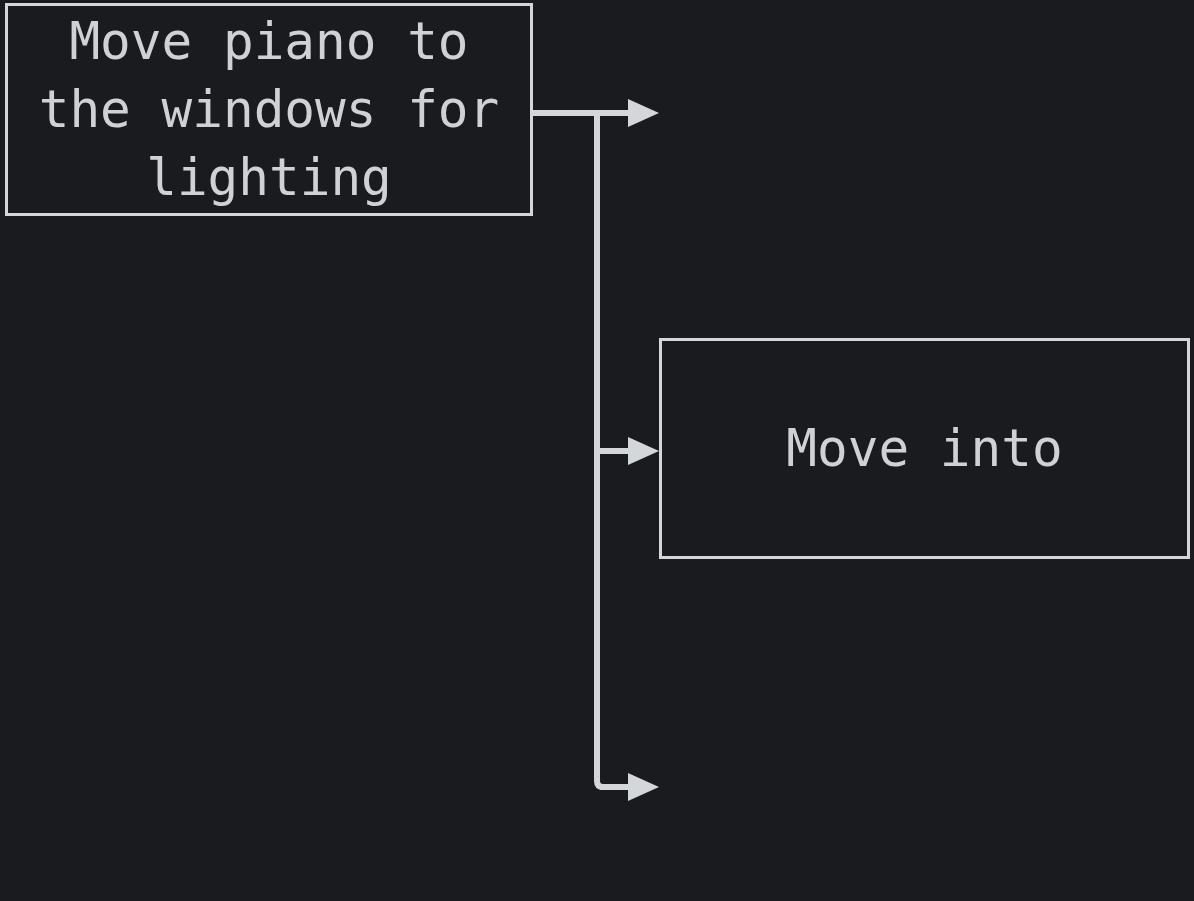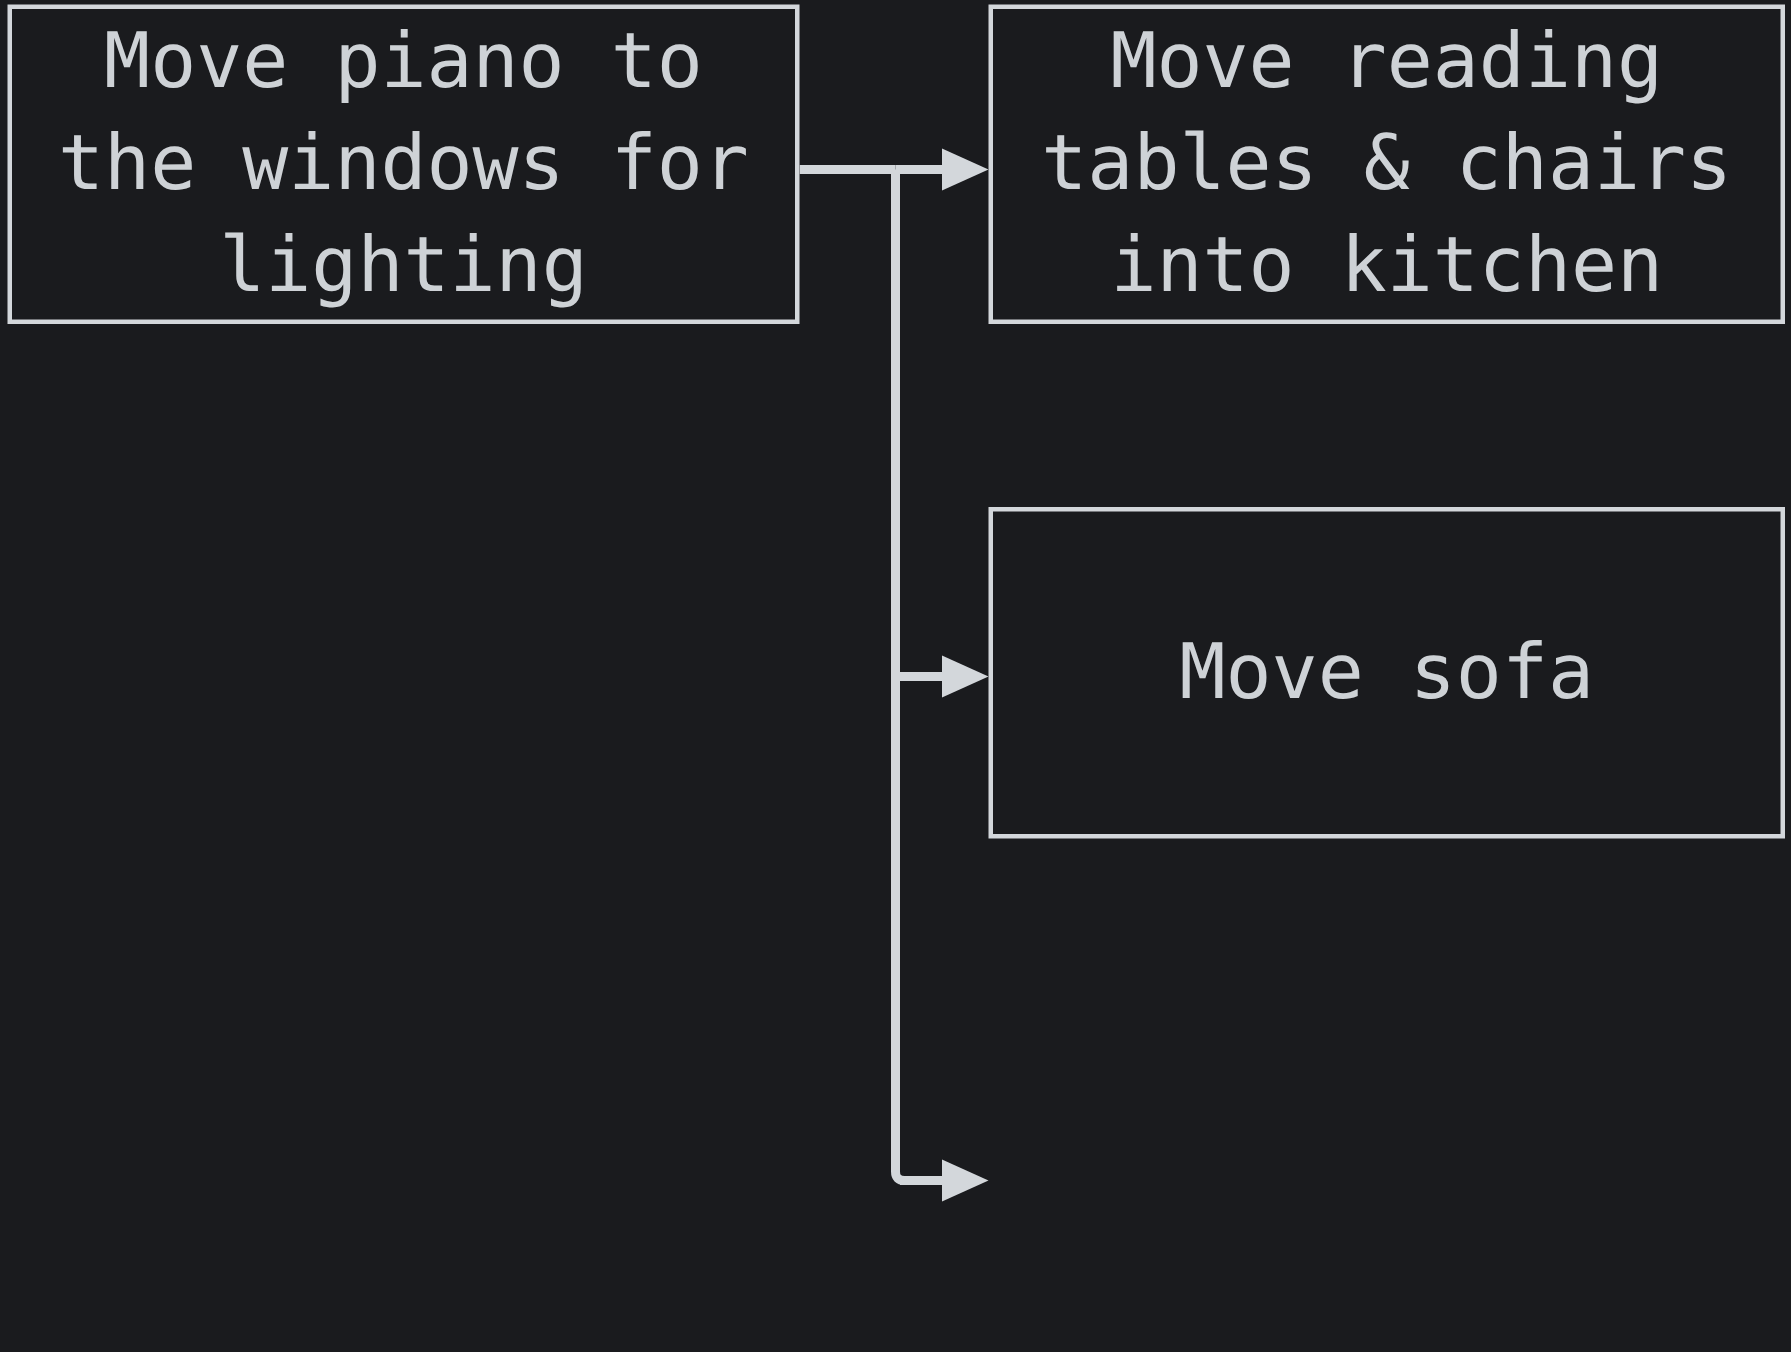--- a/index.html
+++ b/index.html
@@ -105,24 +105,19 @@
       <polygon points="628,773 659,787 628,801" fill="#d3d7db"></polygon>
     </g>
   </svg>
 
   <div class="node" id="node-source">
     <span class="node-label">Move piano to
 the windows for
 lighting</span>
   </div>
 
-  <div class="node" id="node-tables">
-    <span class="node-label">Move reading
-tables &amp; chairs
-into kitchen</span>
-  </div>
 
   <div class="node" id="node-sofa">
-    <span class="node-label">Move sofa</span>
+    <span class="node-label">Move into</span>
   </div>
 
 
 </div>
 
 </body></html>

